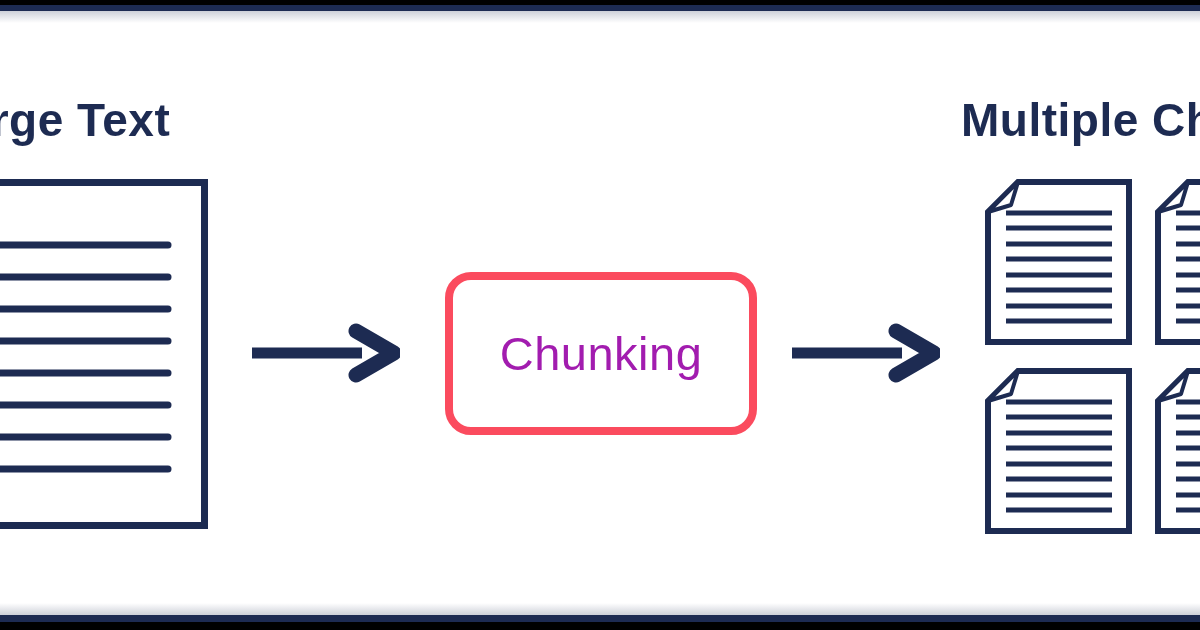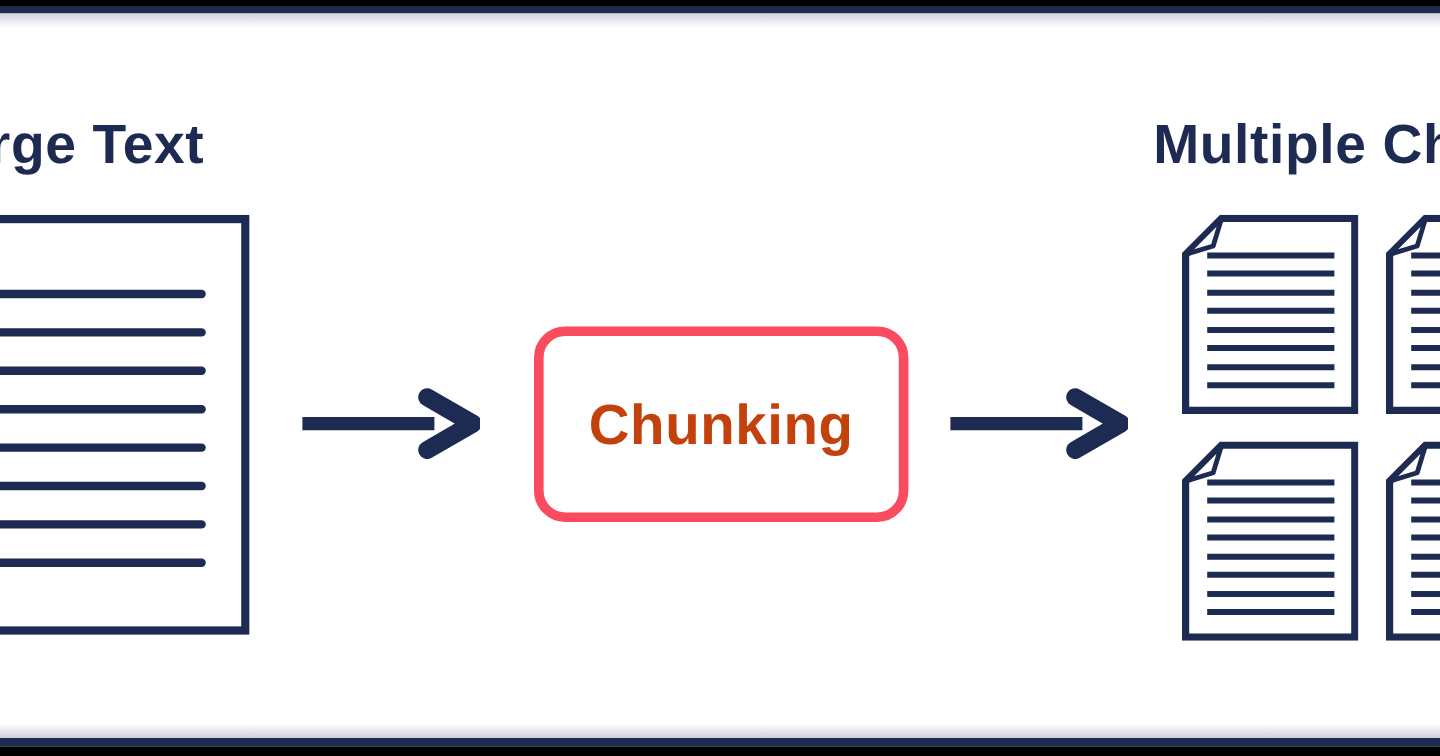--- a/index.html
+++ b/index.html
@@ -57,23 +57,23 @@
     border: 8px solid #fb4b5e;
     border-radius: 26px;
     background: #ffffff;
     display: flex;
     flex-direction: column;
     align-items: center;
     justify-content: center;
   }
   .chunk-box .box-line {
     font-size: 47px;
-    font-weight: 700;
+    font-weight: 400;
     line-height: 59px;
-    color: #c2410c;
+    color: #a21caf;
     letter-spacing: 0.5px;
   }
 
   
   .chunk-doc { position: absolute; width: 147px; height: 166px; }
   .doc-r1c1 { left: 985px;  top: 179px; }
   .doc-r1c2 { left: 1155px; top: 179px; }
   .doc-r2c1 { left: 985px;  top: 368px; }
   .doc-r2c2 { left: 1155px; top: 368px; }
 </style>

